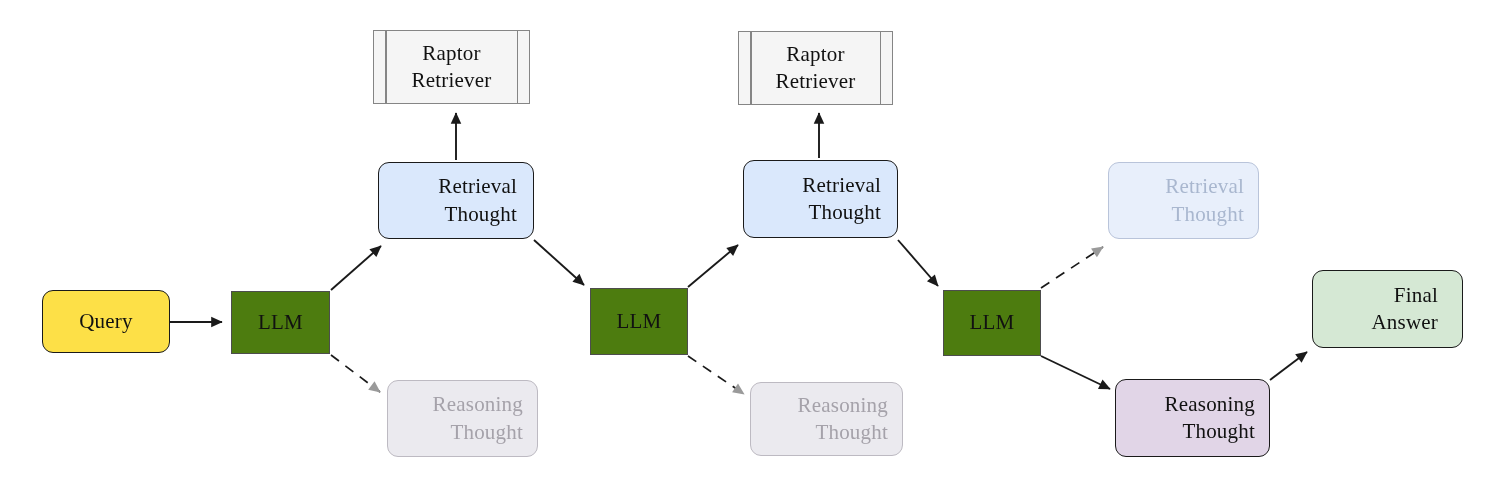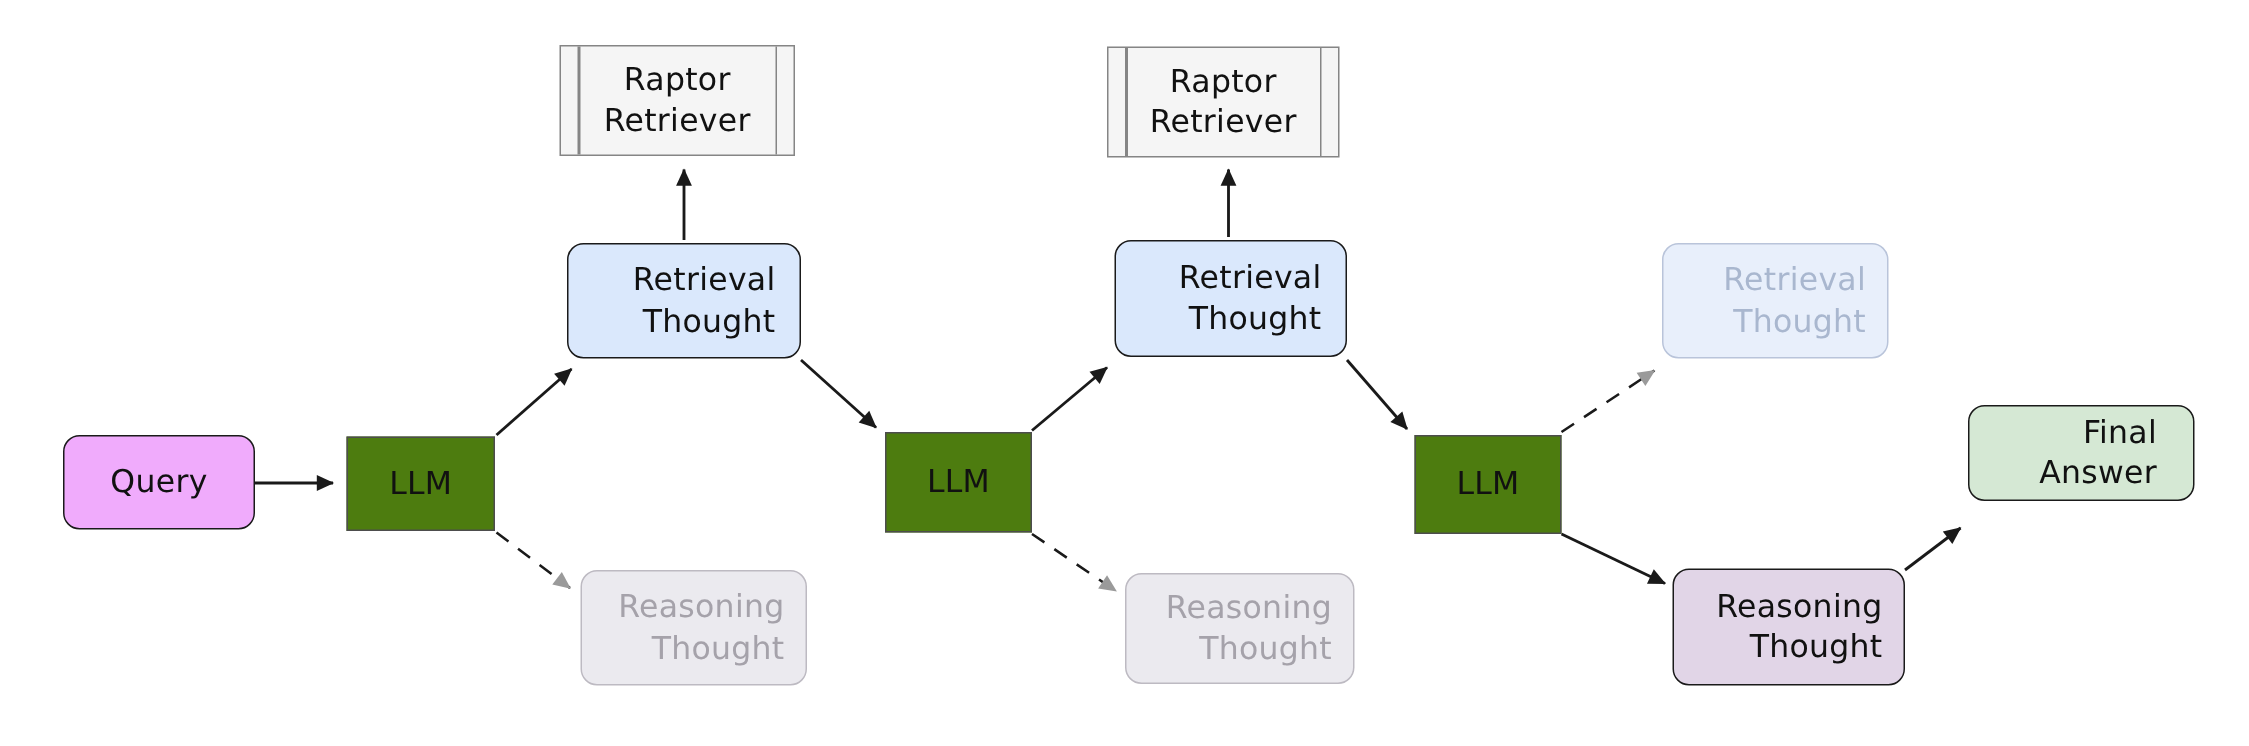--- a/index.html
+++ b/index.html
@@ -26,24 +26,25 @@
     position: absolute;
     box-sizing: border-box;
     display: flex;
     align-items: center;
     justify-content: center;
     text-align: center;
     font-size: 21px;
     line-height: 1.3;
     color: #111111;
     letter-spacing: 0.2px;
+    font-family: Liberation Serif, serif;
   }
   .rounded { border-radius: 11px; text-align: right; }
   .query {
-    background: #f0abfc;
+    background: #fde047;
     border: 1.7px solid #1a1a1a;
     padding: 0 10px;
   }
   .llm {
     background: #4d7c0f;
     border: 1.6px solid #4d4d4d;
     border-radius: 0;
   }
   .retrieval {
     background: #dae8fc;
@@ -163,17 +164,17 @@
   </div>
 
   <div class="node retrieval-faded rounded" style="left:1108px; top:162px; width:151px; height:77px;">
     <span class="label">Retrieval Thought</span>
   </div>
 
   <div class="node reasoning-active rounded" style="left:1115px; top:379px; width:155px; height:78px;">
     <span class="label">Reasoning Thought</span>
   </div>
 
-  <div class="node final rounded" style="left:1312px; top:270px; width:151px; height:64px;">
+  <div class="node final rounded" style="left:1312px; top:270px; width:151px; height:78px;">
     <span class="label">Final Answer</span>
   </div>
 
 </div>
 
 </body></html>

